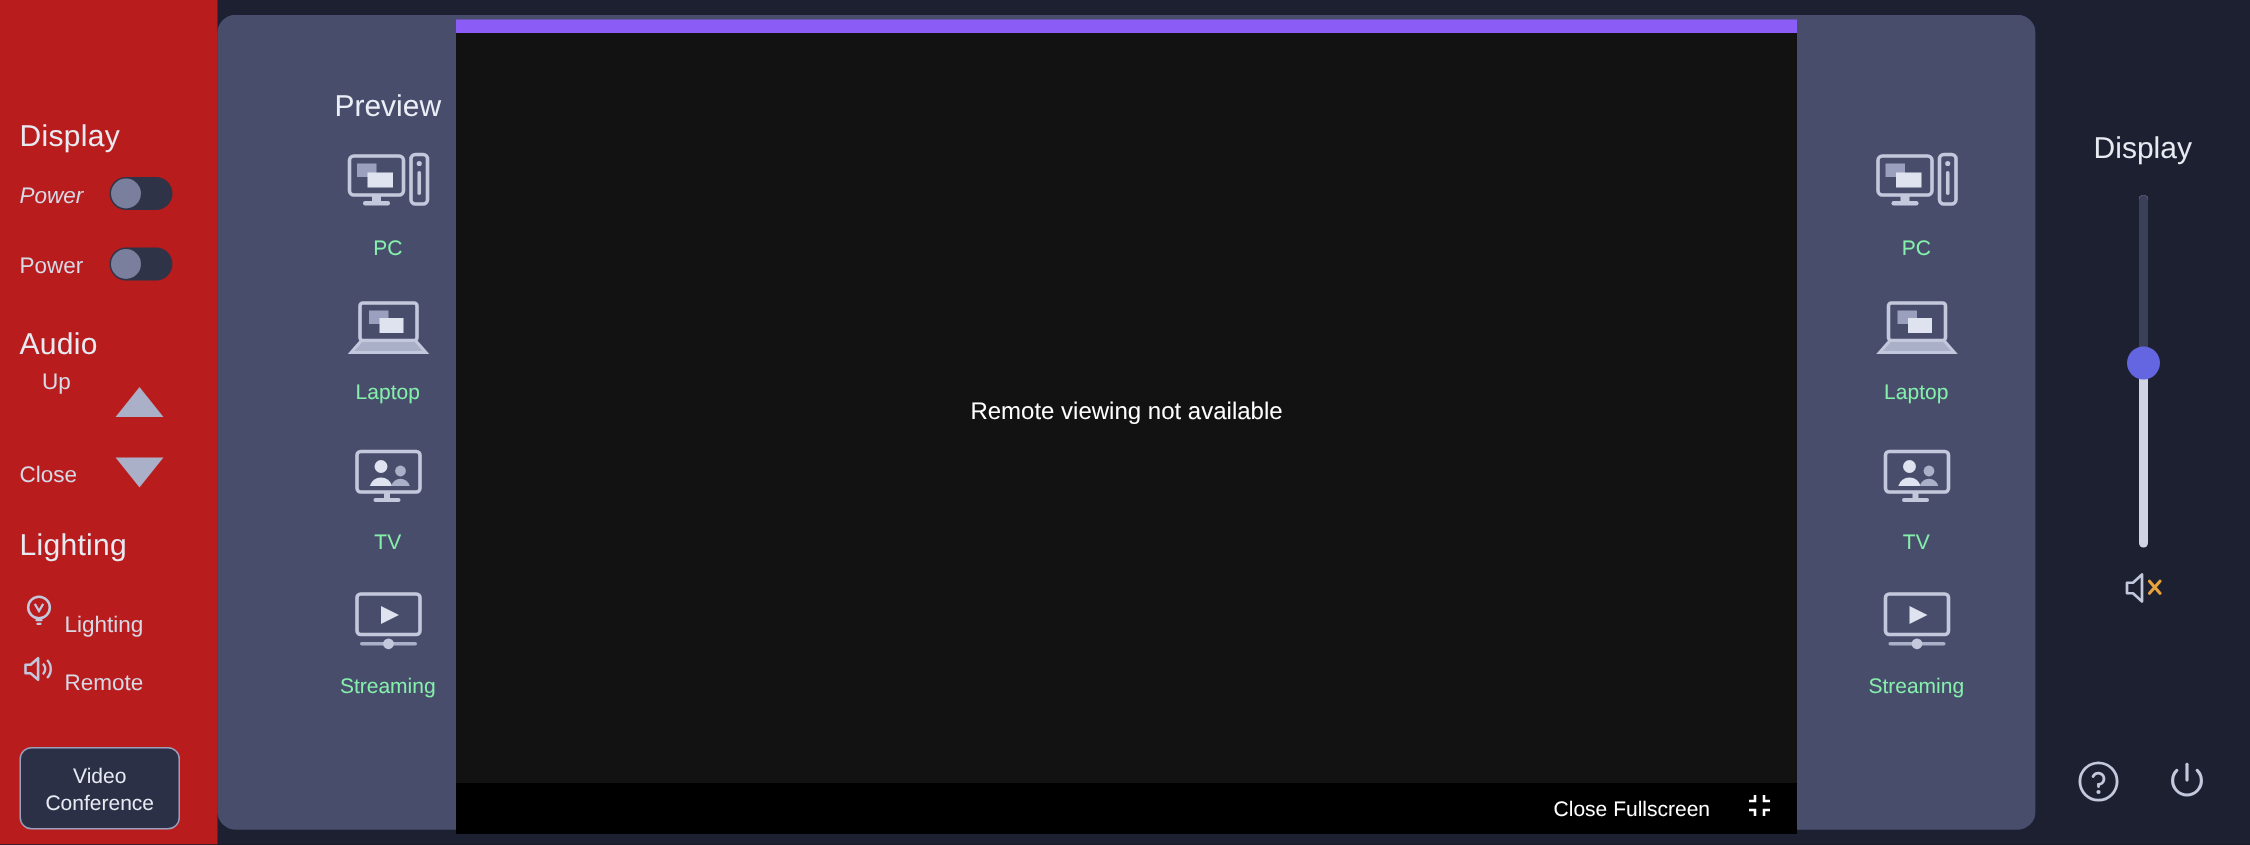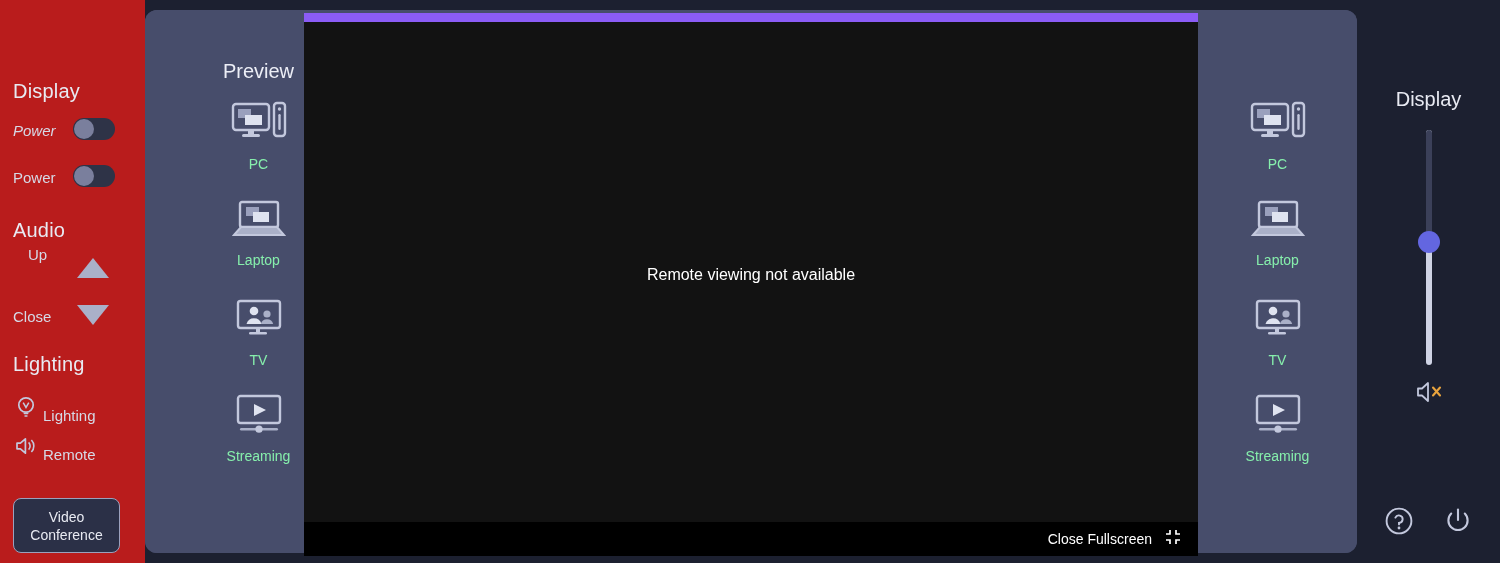--- a/index.html
+++ b/index.html
@@ -80,21 +80,21 @@
     position: absolute; left: 0; top: 9px; width: 894px; height: 500px;
     background: #121212;
   }
   .video-msg {
     position: absolute; width: 100%; top: 244px; text-align: center;
     color: #ffffff; font-size: 16px;
   }
   .video-bar {
     position: absolute; left: 0; top: 509px; width: 894px; height: 34px;
     background: #000000; display: flex; align-items: center;
-    justify-content: flex-end; padding-right: 16px; gap: 12px;
+    justify-content: flex-end; padding-right: 16px; gap: 24px;
   }
   .video-bar .btxt { color: #ffffff; font-size: 14px; }
 
   
   .volume-col {
     position: absolute; left: 1357px; top: 0; width: 143px; height: 563px;
     background: #1c2030;
   }
   .vol-title {
     position: absolute; width: 100%; top: 88px; text-align: center;

